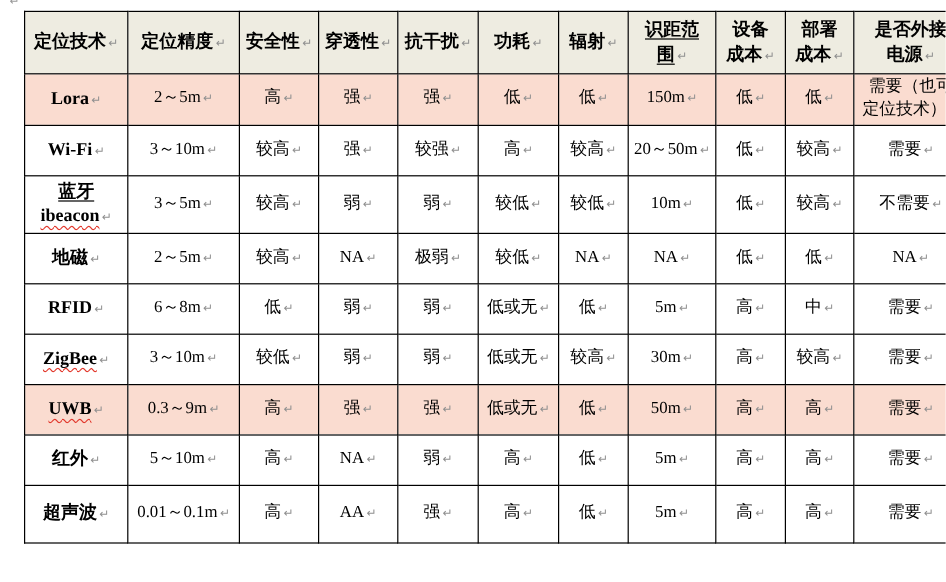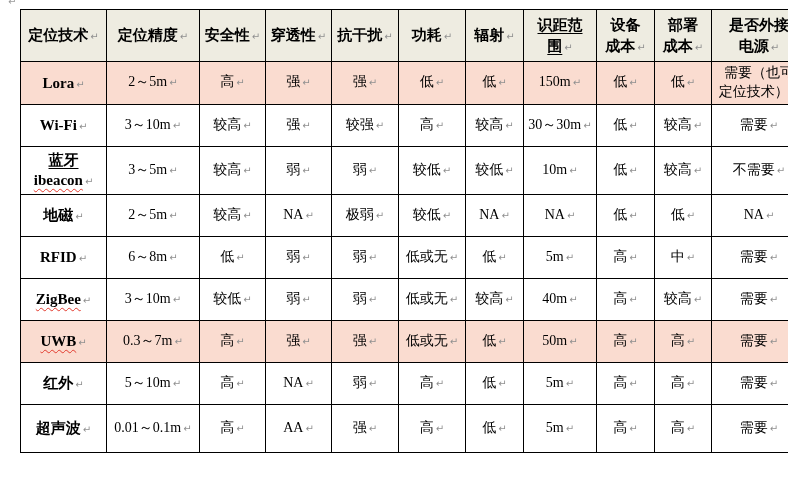--- a/index.html
+++ b/index.html
@@ -144,21 +144,21 @@
         <tr>
           <td class="tech">
             <div><span>Wi-Fi</span><span class="pm">↵</span></div>
           </td>
           <td><span class="pre">3～10m</span><span class="pm">↵</span></td>
           <td><span class="pre">较高</span><span class="pm">↵</span></td>
           <td><span class="pre">强</span><span class="pm">↵</span></td>
           <td><span class="pre">较强</span><span class="pm">↵</span></td>
           <td><span class="pre">高</span><span class="pm">↵</span></td>
           <td><span class="pre">较高</span><span class="pm">↵</span></td>
-          <td><span class="pre">30～30m</span><span class="pm">↵</span></td>
+          <td><span class="pre">20～50m</span><span class="pm">↵</span></td>
           <td><span class="pre">低</span><span class="pm">↵</span></td>
           <td><span class="pre">较高</span><span class="pm">↵</span></td>
           <td><span class="pre">需要</span><span class="pm">↵</span></td>
         </tr>
         <tr class="tall">
           <td class="tech">
             <div><span class="sq-blue">蓝牙</span></div>
             <div><span class="sq-red">ibeacon</span><span class="pm">↵</span></div>
           </td>
           <td><span class="pre">3～5m</span><span class="pm">↵</span></td>
@@ -205,30 +205,30 @@
         <tr>
           <td class="tech">
             <div><span class="sq-red">ZigBee</span><span class="pm">↵</span></div>
           </td>
           <td><span class="pre">3～10m</span><span class="pm">↵</span></td>
           <td><span class="pre">较低</span><span class="pm">↵</span></td>
           <td><span class="pre">弱</span><span class="pm">↵</span></td>
           <td><span class="pre">弱</span><span class="pm">↵</span></td>
           <td><span class="pre">低或无</span><span class="pm">↵</span></td>
           <td><span class="pre">较高</span><span class="pm">↵</span></td>
-          <td><span class="pre">40m</span><span class="pm">↵</span></td>
+          <td><span class="pre">30m</span><span class="pm">↵</span></td>
           <td><span class="pre">高</span><span class="pm">↵</span></td>
           <td><span class="pre">较高</span><span class="pm">↵</span></td>
           <td><span class="pre">需要</span><span class="pm">↵</span></td>
         </tr>
         <tr class="hl">
           <td class="tech">
             <div><span class="sq-red">UWB</span><span class="pm">↵</span></div>
           </td>
-          <td><span class="pre">0.3～7m</span><span class="pm">↵</span></td>
+          <td><span class="pre">0.3～9m</span><span class="pm">↵</span></td>
           <td><span class="pre">高</span><span class="pm">↵</span></td>
           <td><span class="pre">强</span><span class="pm">↵</span></td>
           <td><span class="pre">强</span><span class="pm">↵</span></td>
           <td><span class="pre">低或无</span><span class="pm">↵</span></td>
           <td><span class="pre">低</span><span class="pm">↵</span></td>
           <td><span class="pre">50m</span><span class="pm">↵</span></td>
           <td><span class="pre">高</span><span class="pm">↵</span></td>
           <td><span class="pre">高</span><span class="pm">↵</span></td>
           <td><span class="pre">需要</span><span class="pm">↵</span></td>
         </tr>

